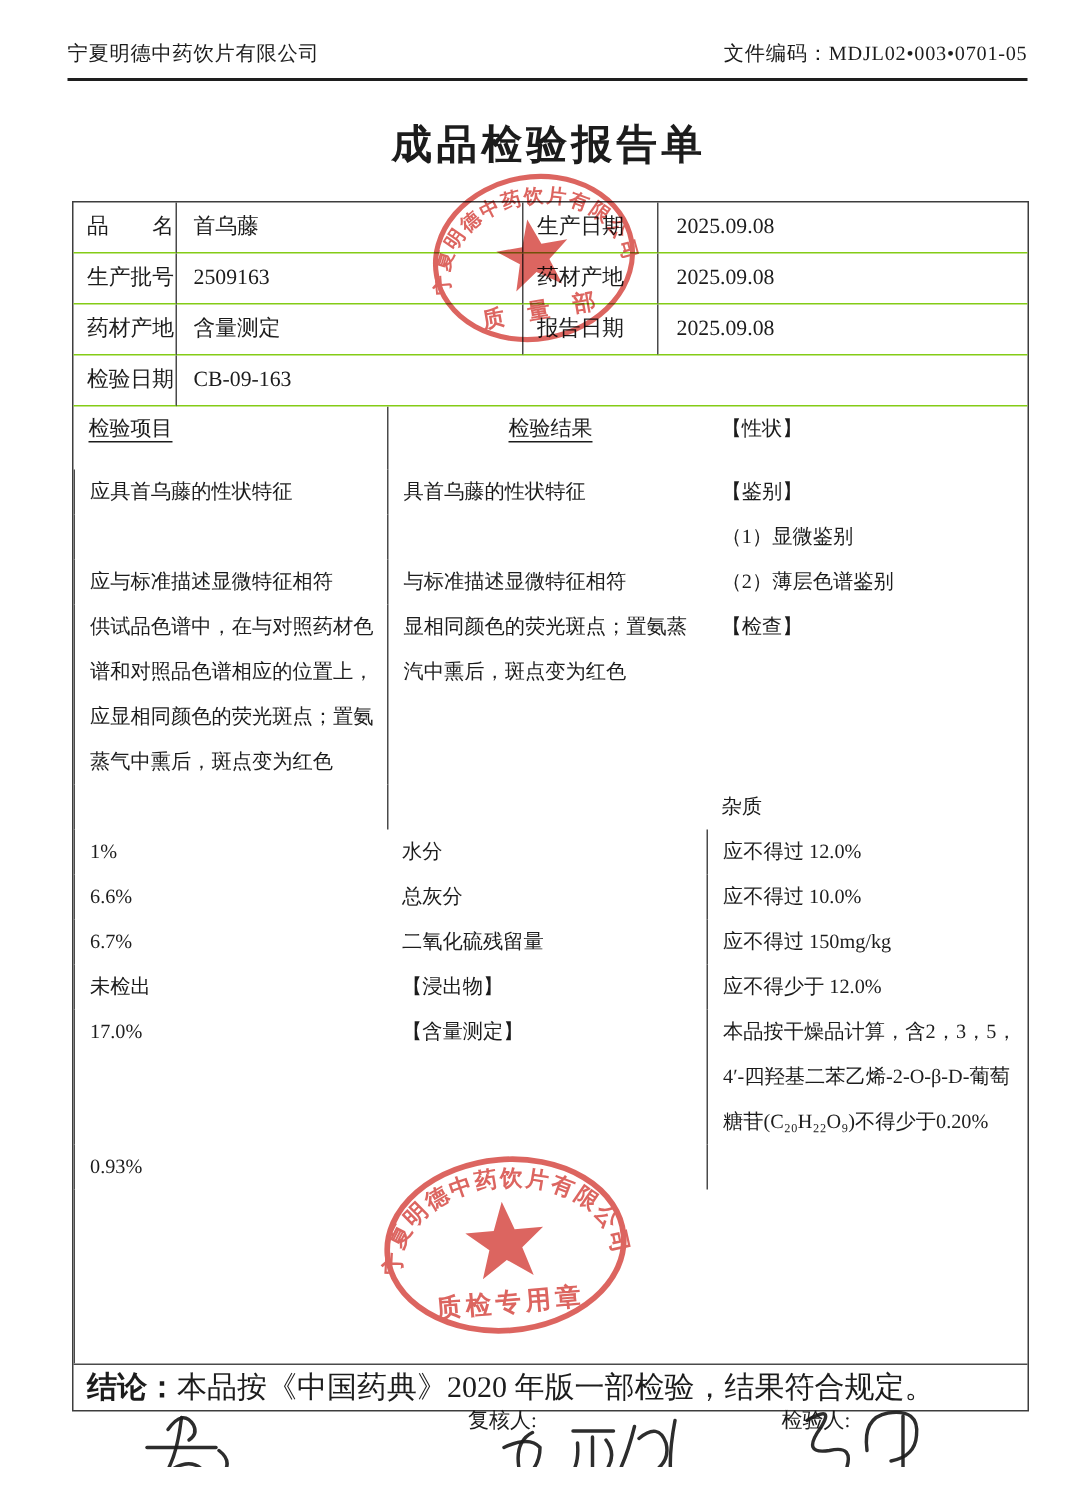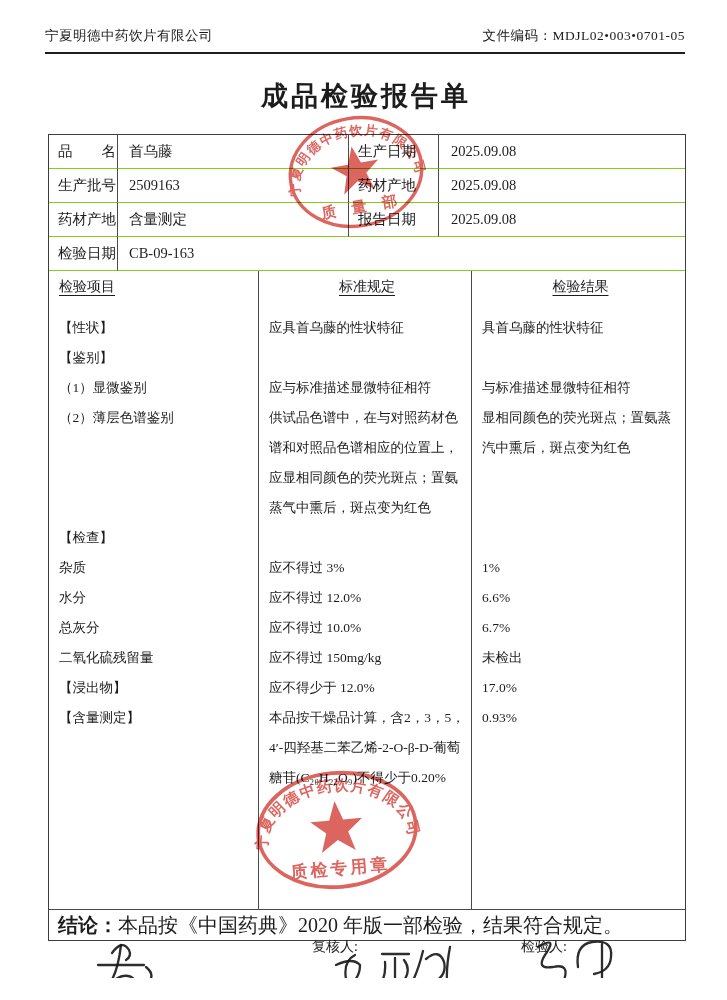--- a/index.html
+++ b/index.html
@@ -69,39 +69,37 @@
         <div class="icell idvalue">2025.09.08</div>
         <div class="icell ilabel">药材产地</div>
         <div class="icell ivalue">含量测定</div>
         <div class="icell idlabel">报告日期</div>
         <div class="icell idvalue">2025.09.08</div>
         <div class="icell ilabel">检验日期</div>
         <div class="icell ivalue wide">CB-09-163</div>
       </div>
     <div class="body-grid" id="body-grid">
         <div class="bcell head c0"><span class="hul">检验项目</span></div>
-        <div class="bcell head c1"><span class="hul">标准规定</span></div>
         <div class="bcell head c2"><span class="hul">检验结果</span></div>
         <div class="bcell c0">【性状】</div>
         <div class="bcell c1">应具首乌藤的性状特征</div>
         <div class="bcell c2">具首乌藤的性状特征</div>
         <div class="bcell c0">【鉴别】</div>
         <div class="bcell c1"></div>
         <div class="bcell c2"></div>
         <div class="bcell c0">（1）显微鉴别</div>
         <div class="bcell c1">应与标准描述显微特征相符</div>
         <div class="bcell c2">与标准描述显微特征相符</div>
         <div class="bcell c0">（2）薄层色谱鉴别</div>
         <div class="bcell c1">供试品色谱中，在与对照药材色谱和对照品色谱相应的位置上，应显相同颜色的荧光斑点；置氨蒸气中熏后，斑点变为红色</div>
         <div class="bcell c2">显相同颜色的荧光斑点；置氨蒸汽中熏后，斑点变为红色</div>
         <div class="bcell c0">【检查】</div>
         <div class="bcell c1"></div>
         <div class="bcell c2"></div>
         <div class="bcell c0">杂质</div>
-        <div class="bcell c1">应不得过 3%</div>
         <div class="bcell c2">1%</div>
         <div class="bcell c0">水分</div>
         <div class="bcell c1">应不得过 12.0%</div>
         <div class="bcell c2">6.6%</div>
         <div class="bcell c0">总灰分</div>
         <div class="bcell c1">应不得过 10.0%</div>
         <div class="bcell c2">6.7%</div>
         <div class="bcell c0">二氧化硫残留量</div>
         <div class="bcell c1">应不得过 150mg/kg</div>
         <div class="bcell c2">未检出</div>

